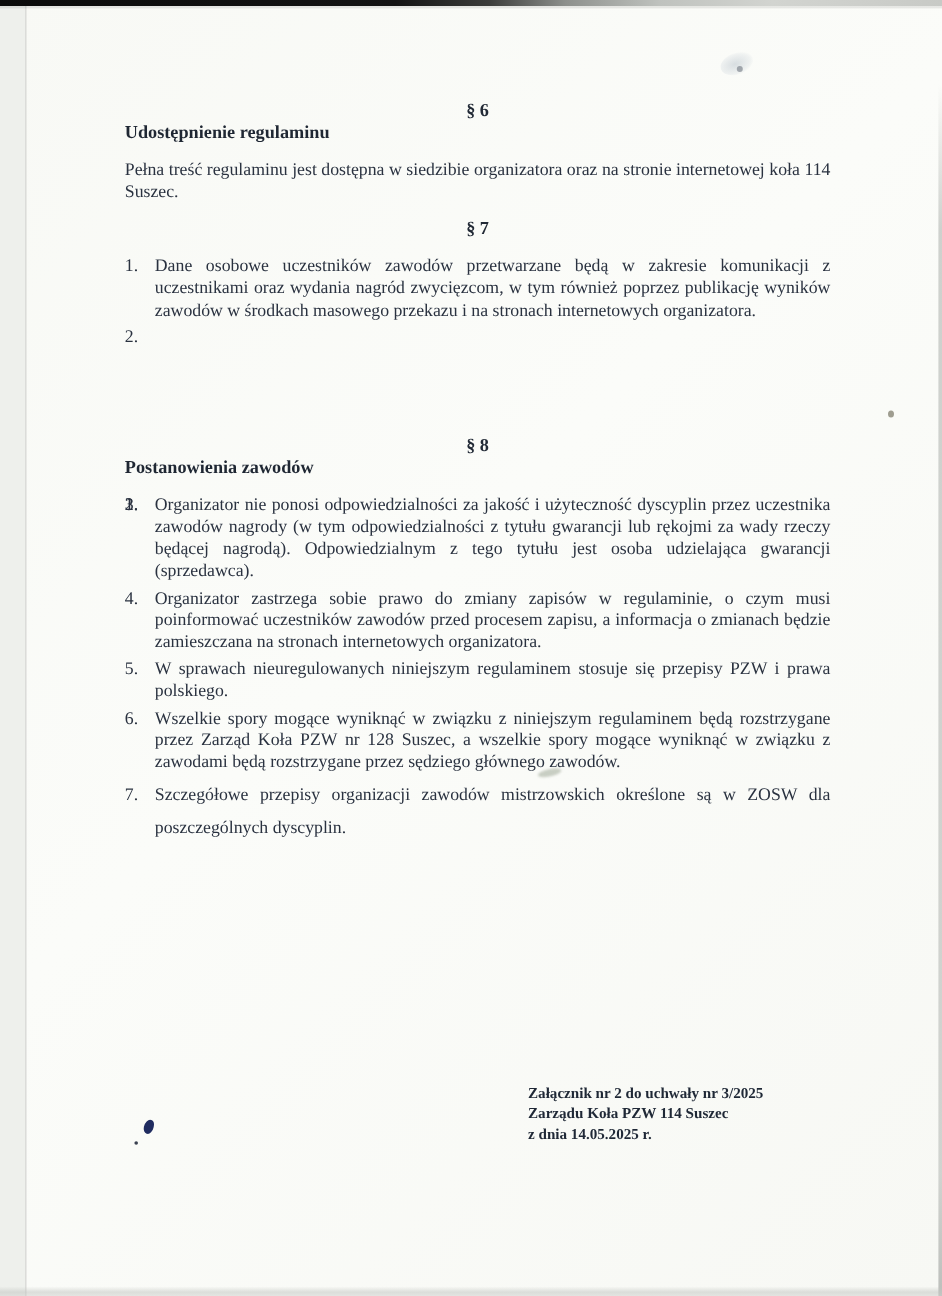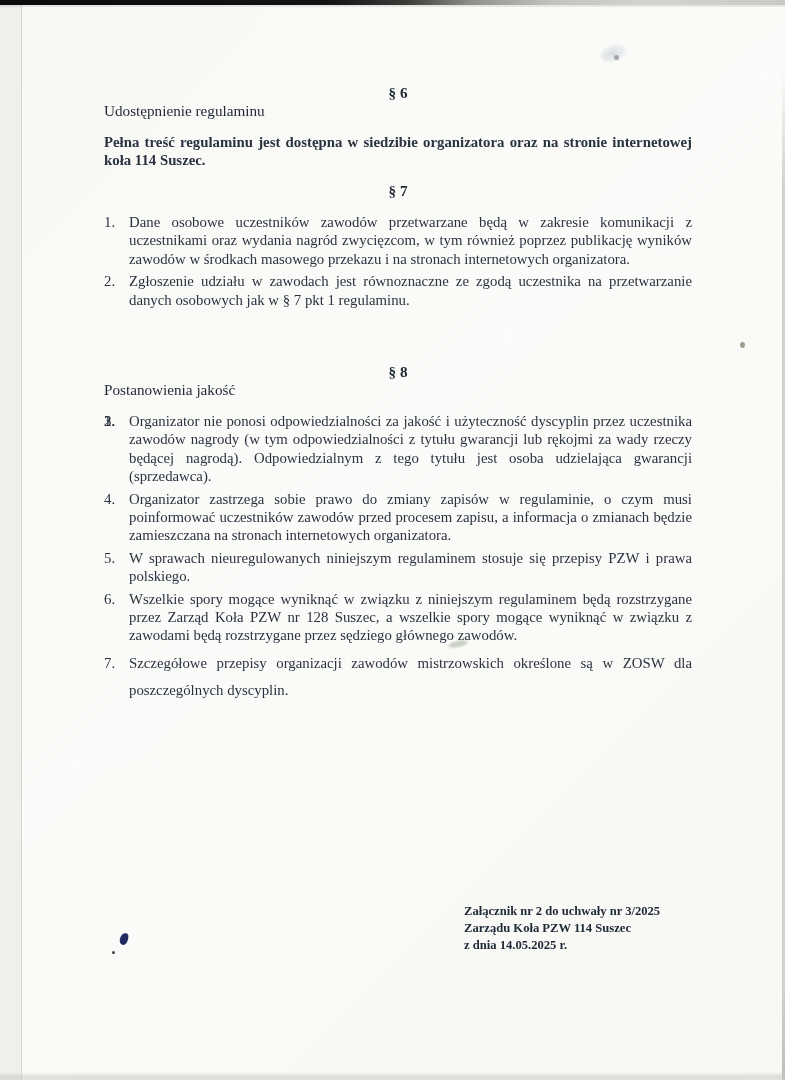--- a/index.html
+++ b/index.html
@@ -94,30 +94,29 @@
   .marker {
     text-align: center;
     font-weight: bold;
     font-size: 15.2px;
     line-height: 18px;
     height: 18px;
     color: #222a36;
   }
   .heading {
     margin: 0;
-    font-weight: normal;
+    font-weight: bold;
     font-size: 15.2px;
     line-height: 18px;
     color: #1f2733;
   }
   .para {
     margin: 13px 0 0 0;
     text-align: justify;
     line-height: 18.4px;
-    font-weight: bold;
   }
   .list {
     margin: 13px 0 0 0;
     padding: 0;
     list-style: none;
   }
   .item {
     position: relative;
     padding-left: 25px;
     text-align: justify;
@@ -128,21 +127,21 @@
     position: absolute;
     left: 0;
     top: 0;
   }
   .item.spaced {
     line-height: 27px;
     margin-top: 5px;
   }
   .attachment {
     position: absolute;
-    left: 464px;
+    left: 440px;
     top: 903px;
     font-weight: bold;
     font-size: 12.6px;
     line-height: 17px;
     color: #1f2836;
   }
 </style>
 </head>
 <body>
 
@@ -172,28 +171,27 @@
       <div class="marker">§ 7</div>
       <ol class="list">
 
           <li class="item">
             <span class="num">1.</span>
             <span class="txt">Dane osobowe uczestników zawodów przetwarzane będą w zakresie komunikacji z uczestnikami oraz wydania nagród zwycięzcom, w tym również poprzez publikację wyników zawodów w środkach masowego przekazu i na stronach internetowych organizatora.</span>
           </li>
 
           <li class="item">
             <span class="num">2.</span>
-            <span class="txt">Zgłoszenie udziału w zawodach jest równoznaczne ze zgodą uczestnika na przetwarzanie danych osobowych jak w § 7 pkt 1 regulaminu.</span>
           </li>
         </ol>
     </section>
 
     <section class="sec sec8">
       <div class="marker">§ 8</div>
-      <h2 class="heading">Postanowienia jakość</h2>
+      <h2 class="heading">Postanowienia zawodów</h2>
       <ol class="list">
 
           <li class="item">
             <span class="num">1.</span>
           </li>
 
           <li class="item">
             <span class="num">2.</span>
           </li>
 

